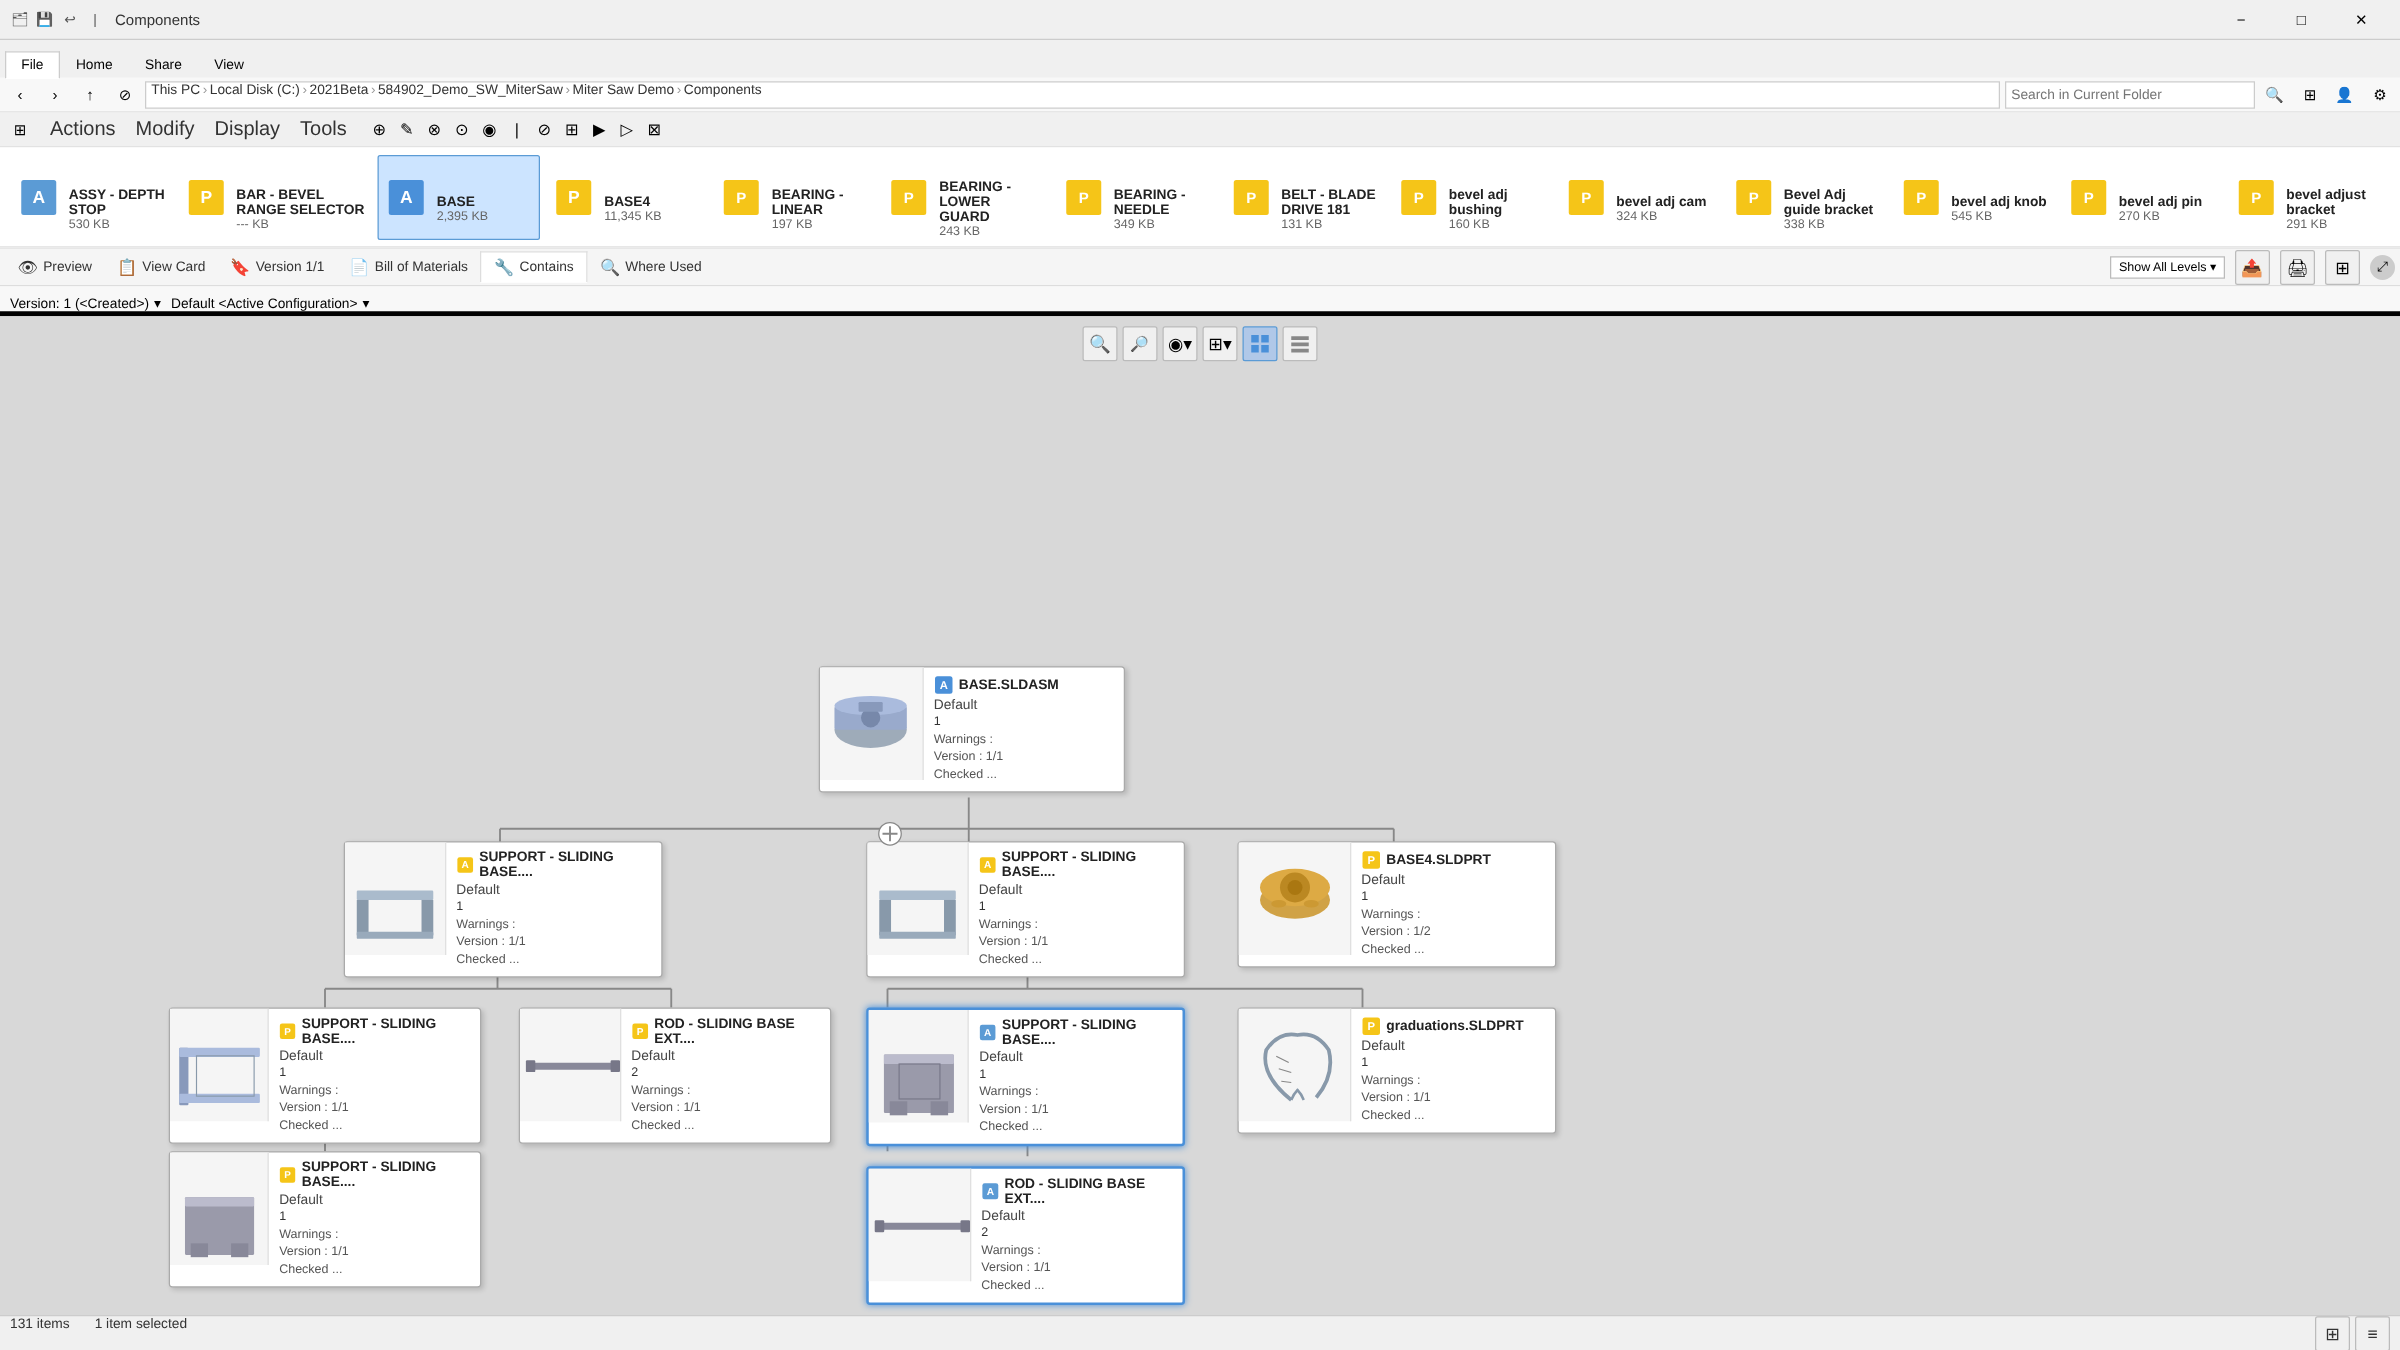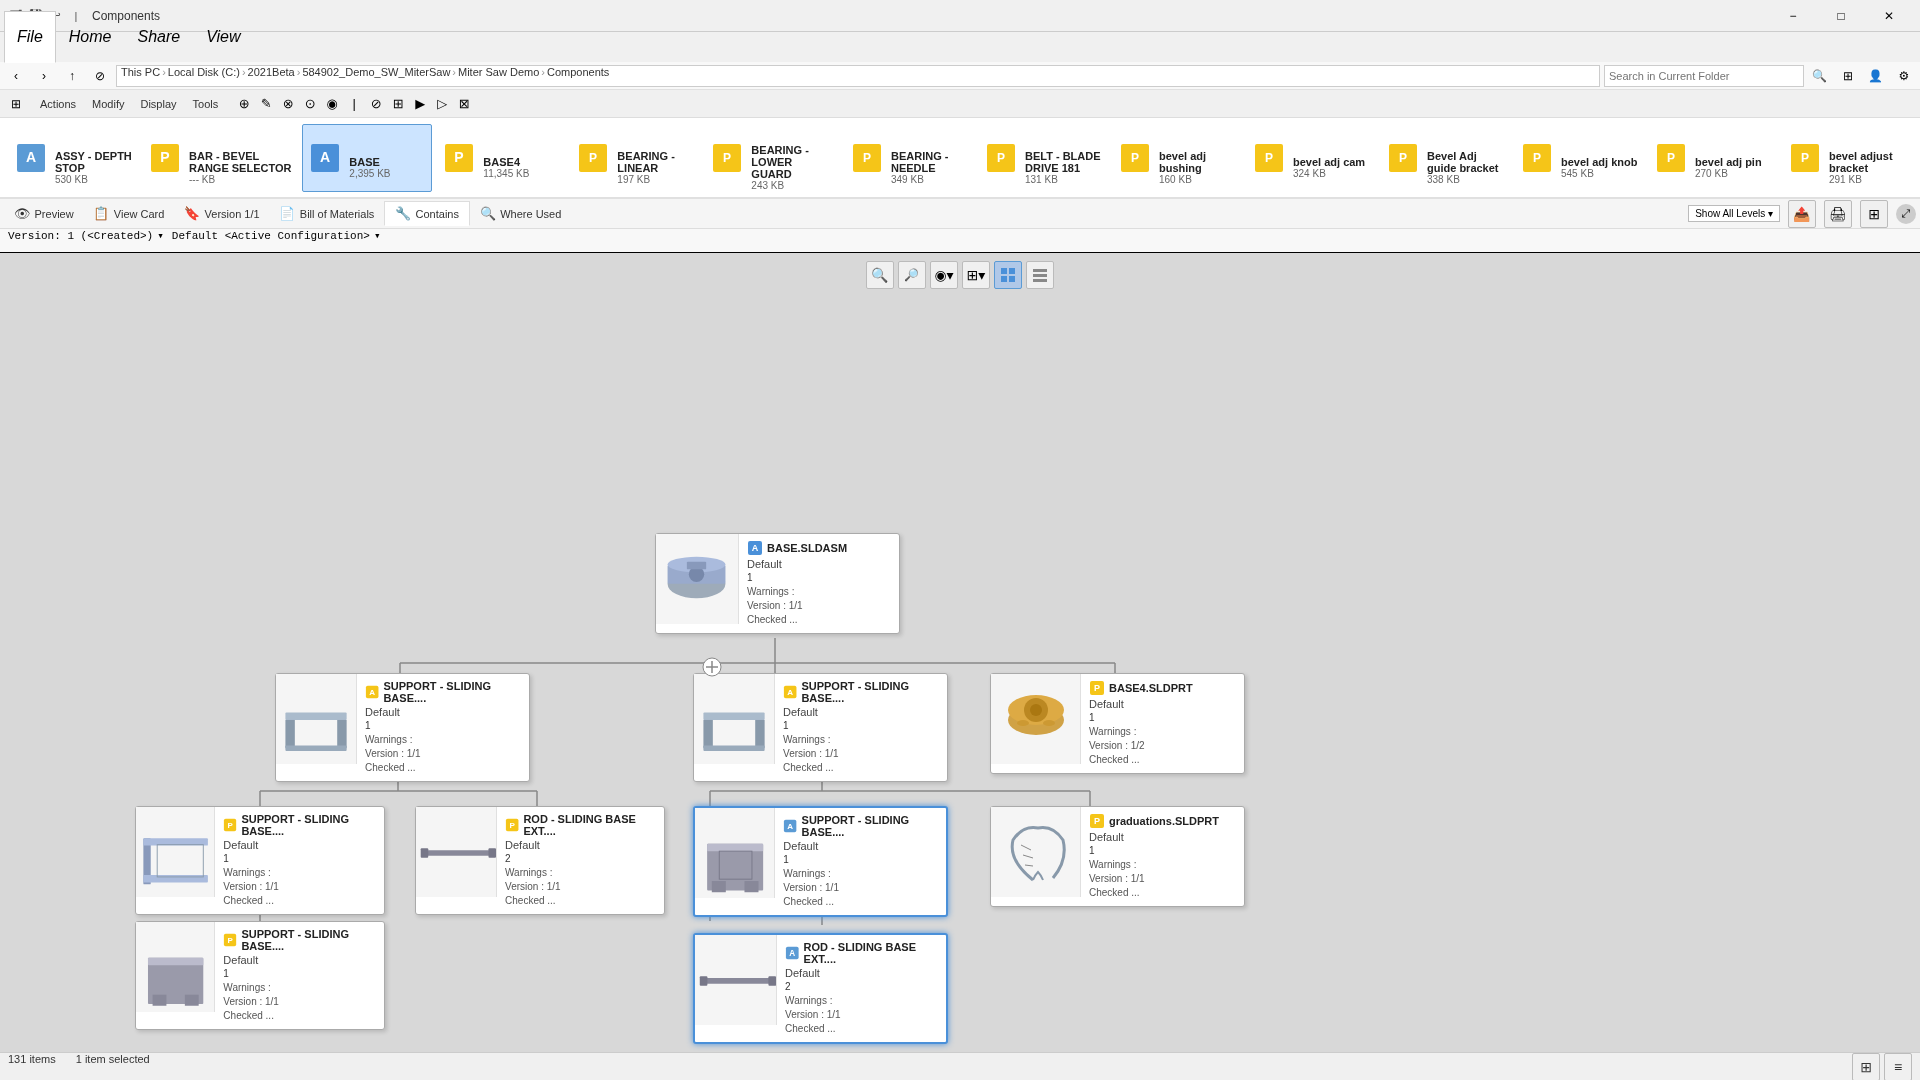--- a/index.html
+++ b/index.html
@@ -6,53 +6,53 @@
     body { font-family: 'Segoe UI', Arial, sans-serif; font-size: 12px; background: #f0f0f0; overflow: hidden; width: 1920px; height: 1080px; }
     
     
     .title-bar { height: 32px; background: #f0f0f0; display: flex; align-items: center; padding: 0 8px; border-bottom: 1px solid #ccc; }
     .title-bar-icons { display: flex; gap: 4px; align-items: center; }
     .title-bar-icon { width: 16px; height: 16px; display: flex; align-items: center; justify-content: center; font-size: 11px; color: #555; }
     .title-bar-text { margin-left: 8px; font-size: 12px; color: #333; }
     .title-bar-controls { margin-left: auto; display: flex; gap: 2px; }
     .title-btn { width: 46px; height: 32px; display: flex; align-items: center; justify-content: center; font-size: 12px; cursor: pointer; }
     .ribbon-tabs { display: flex; height: 30px; align-items: flex-end; padding: 0 4px; background: #f0f0f0; }
-    .ribbon-tab { padding: 16px 12px; font-size: 16px; cursor: pointer; border-top: 1px solid transparent; border-left: 1px solid transparent; border-right: 1px solid transparent; font-style: italic; }
+    .ribbon-tab { padding: 4px 12px; font-size: 11px; cursor: pointer; border-top: 1px solid transparent; border-left: 1px solid transparent; border-right: 1px solid transparent; }
     .ribbon-tab.active { background: white; border-color: #ccc; border-bottom: 1px solid white; margin-bottom: -1px; z-index: 1; }
 
     
     .address-bar { height: 28px; background: #f8f8f8; display: flex; align-items: center; padding: 2px 4px; gap: 4px; border-bottom: 1px solid #e0e0e0; }
     .nav-btn { width: 24px; height: 24px; display: flex; align-items: center; justify-content: center; cursor: pointer; border-radius: 2px; font-size: 12px; }
     .address-path { flex: 1; height: 22px; background: white; border: 1px solid #ccc; display: flex; padding: 0 4px; font-size: 11px; color: #333; }
     .path-sep { color: #999; margin: 0 2px; }
 
     
     .action-bar { height: 28px; background: #f0f0f0; display: flex; align-items: center; padding: 0 4px; gap: 8px; border-bottom: 1px solid #ddd; }
-    .action-item { font-size: 11px; cursor: pointer; padding: 2px 4px; color: #333; text-align: center; }
+    .action-item { font-size: 16px; cursor: pointer; padding: 2px 4px; color: #333; text-align: center; }
     .toolbar-icons { display: flex; gap: 2px; align-items: center; margin-left: 4px; }
     .toolbar-icon { width: 20px; height: 20px; display: flex; align-items: center; justify-content: center; cursor: pointer; font-size: 13px; }
 
     
     .file-area { height: 80px; background: white; display: flex; align-items: center; padding: 4px 8px; gap: 4px; overflow-x: auto; border-bottom: 1px solid #e0e0e0; }
     .file-item { min-width: 130px; height: 68px; display: flex; flex-direction: row; align-items: center; gap: 6px; padding: 4px; cursor: pointer; border: 1px solid transparent; border-radius: 2px; }
     .file-item.selected { background: #cce4ff; border-color: #5b9bd5; }
     .file-icon { width: 36px; height: 36px; display: flex; align-items: center; justify-content: center; flex-shrink: 0; }
     .file-info { display: flex; flex-direction: column; }
     .file-name { font-size: 11px; font-weight: 600; color: #222; margin-top: 20px; }
     .file-size { font-size: 10px; color: #666; }
     .search-input { height: 22px; width: 200px; border: 1px solid #ccc; padding: 0 4px; font-size: 11px; }
 
     
     .content-tabs { height: 30px; background: #f5f5f5; display: flex; align-items: center; border-bottom: 1px solid #ddd; padding: 0 4px; }
     .content-tab { padding: 4px 10px; font-size: 11px; cursor: pointer; display: flex; align-items: center; gap: 4px; color: #333; }
     .content-tab.active { background: white; border: 1px solid #ddd; border-bottom: 1px solid white; }
     .content-tab-icon { font-size: 13px; }
 
     
-    .version-bar { height: 24px; background: #f8f8f8; display: flex; align-items: flex-start; padding: 0 8px; gap: 8px; border-bottom: 1px solid #000000; font-size: 11px; font-family: Liberation Mono, monospace; }
+    .version-bar { height: 24px; background: #f8f8f8; display: flex; align-items: flex-end; padding: 0 8px; gap: 8px; border-bottom: 4px solid #000000; font-size: 11px; }
     .version-selector { display: flex; align-items: center; gap: 4px; cursor: pointer; }
     .config-selector { display: flex; align-items: center; gap: 4px; cursor: pointer; }
     .canvas-btn { width: 28px; height: 28px; background: #f0f0f0; border: 1px solid #bbb; display: flex; align-items: center; justify-content: center; cursor: pointer; border-radius: 2px; font-size: 14px; }
     .canvas-btn.active { background: #c8daf0; border-color: #5b9bd5; }
     
     
     .node-card { position: absolute; background: white; border: 1px solid #aaa; border-radius: 3px; box-shadow: 2px 2px 4px rgba(0,0,0,0.15); display: flex; flex-direction: row; gap: 0; }
     .node-card.selected { border-color: #4a90d9; border-width: 2px; box-shadow: 0 0 6px #4a90d9; }
     .node-img { width: 90px; height: 90px; background: #f5f5f5; display: flex; align-items: center; justify-content: center; border-right: 1px solid #e0e0e0; overflow: hidden; }
     .node-info { padding: 6px 8px; min-width: 160px; }

